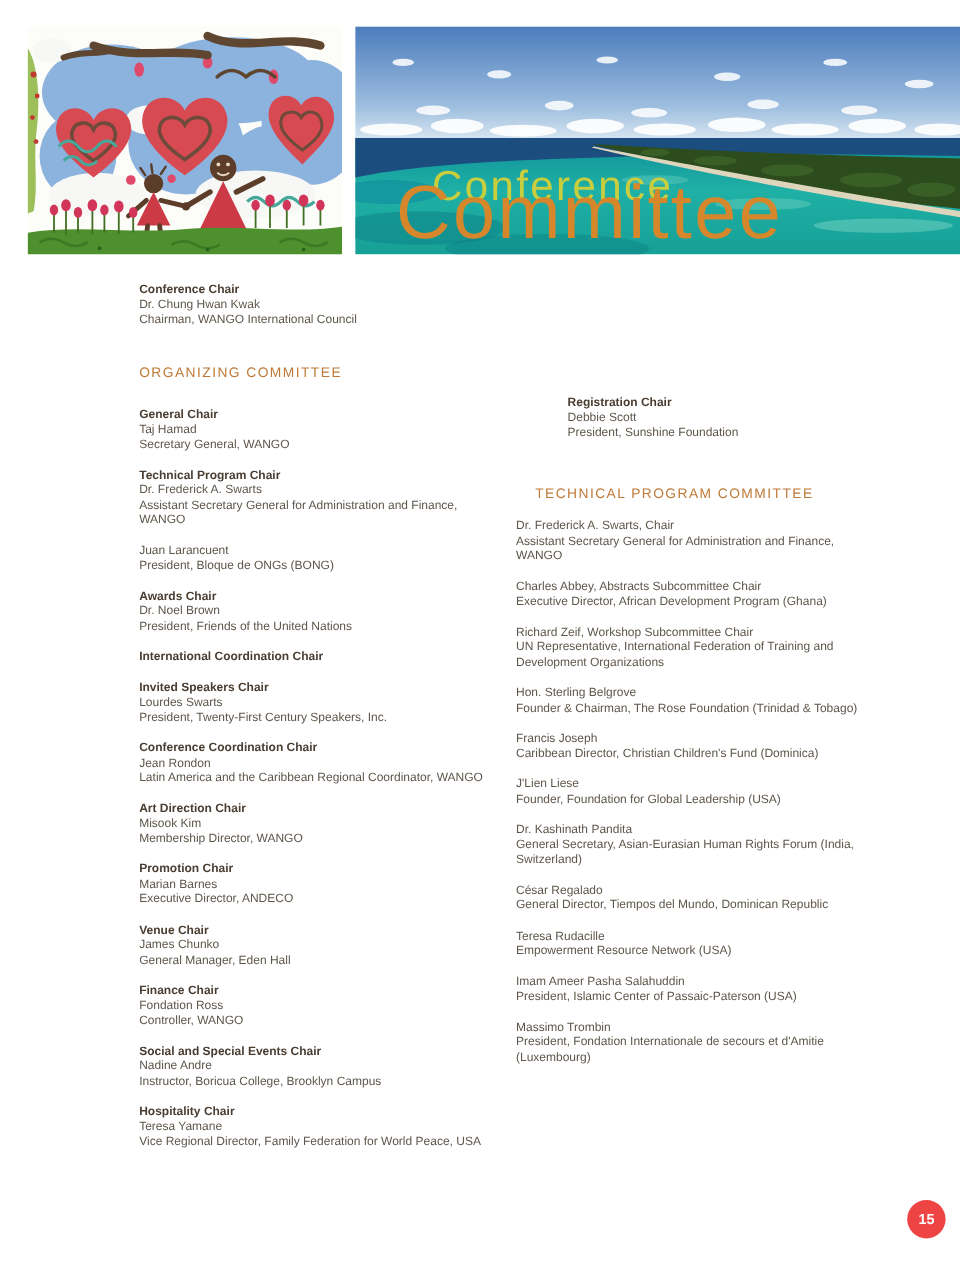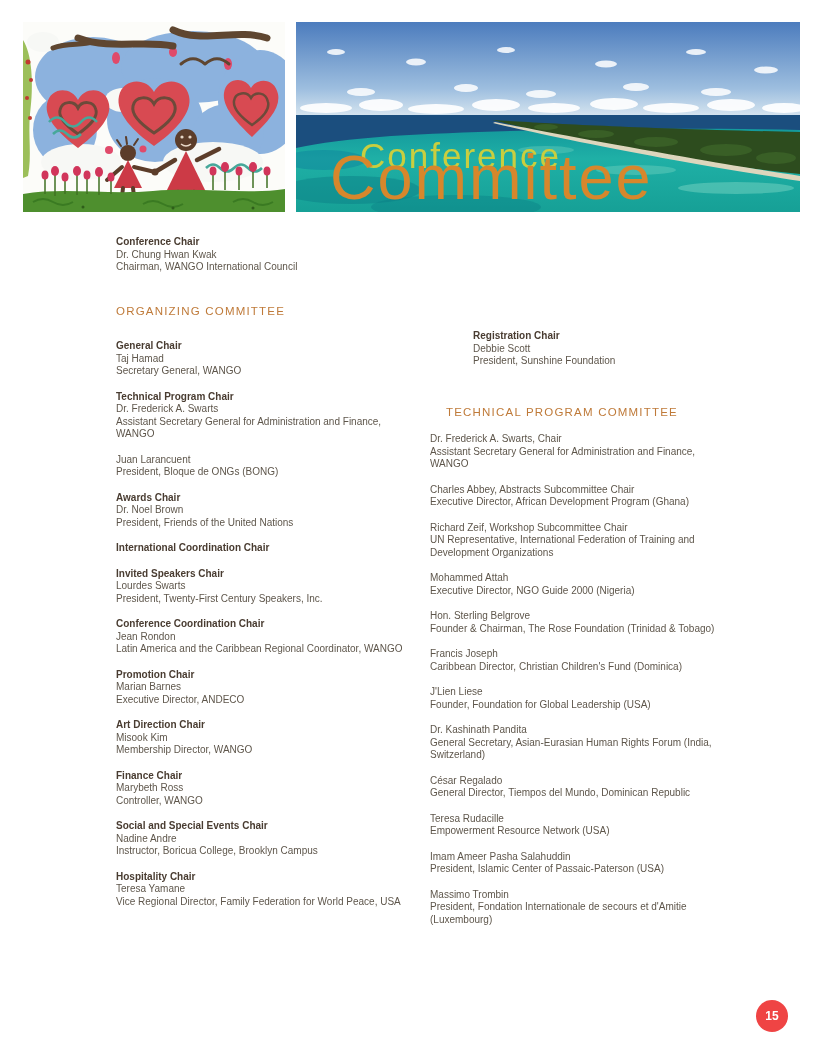--- a/index.html
+++ b/index.html
@@ -293,35 +293,40 @@
 President, Twenty-First Century Speakers, Inc.</div>
       </div>
 
       <div class="entry">
         <div class="entry-title">Conference Coordination Chair</div>
         <div class="entry-lines">Jean Rondon
 Latin America and the Caribbean Regional Coordinator, WANGO</div>
       </div>
 
       <div class="entry">
+        <div class="entry-title">Art Direction Chair</div>
+        <div class="entry-lines">Misook Kim
+Membership Director, WANGO</div>
+      </div>
+
+      <div class="entry">
         <div class="entry-title">Promotion Chair</div>
         <div class="entry-lines">Marian Barnes
 Executive Director, ANDECO</div>
       </div>
 
       <div class="entry">
-        <div class="entry-title">Art Direction Chair</div>
-        <div class="entry-lines">Misook Kim
-Membership Director, WANGO</div>
-      </div>
-
+        <div class="entry-title">Venue Chair</div>
+        <div class="entry-lines">James Chunko
+General Manager, Eden Hall</div>
+      </div>
 
       <div class="entry">
         <div class="entry-title">Finance Chair</div>
-        <div class="entry-lines">Marybeth Ross
+        <div class="entry-lines">Fondation Ross
 Controller, WANGO</div>
       </div>
 
       <div class="entry">
         <div class="entry-title">Social and Special Events Chair</div>
         <div class="entry-lines">Nadine Andre
 Instructor, Boricua College, Brooklyn Campus</div>
       </div>
 
       <div class="entry">
@@ -353,24 +358,20 @@
         <div class="entry-lines">Charles Abbey, Abstracts Subcommittee Chair
 Executive Director, African Development Program (Ghana)</div>
       </div>
 
       <div class="entry">
         <div class="entry-lines">Richard Zeif, Workshop Subcommittee Chair
 UN Representative, International Federation of Training and
 Development Organizations</div>
       </div>
 
-      <div class="entry">
-        <div class="entry-lines">Mohammed Attah
-Executive Director, NGO Guide 2000 (Nigeria)</div>
-      </div>
 
       <div class="entry">
         <div class="entry-lines">Hon. Sterling Belgrove
 Founder &amp; Chairman, The Rose Foundation (Trinidad &amp; Tobago)</div>
       </div>
 
       <div class="entry">
         <div class="entry-lines">Francis Joseph
 Caribbean Director, Christian Children's Fund (Dominica)</div>
       </div>

